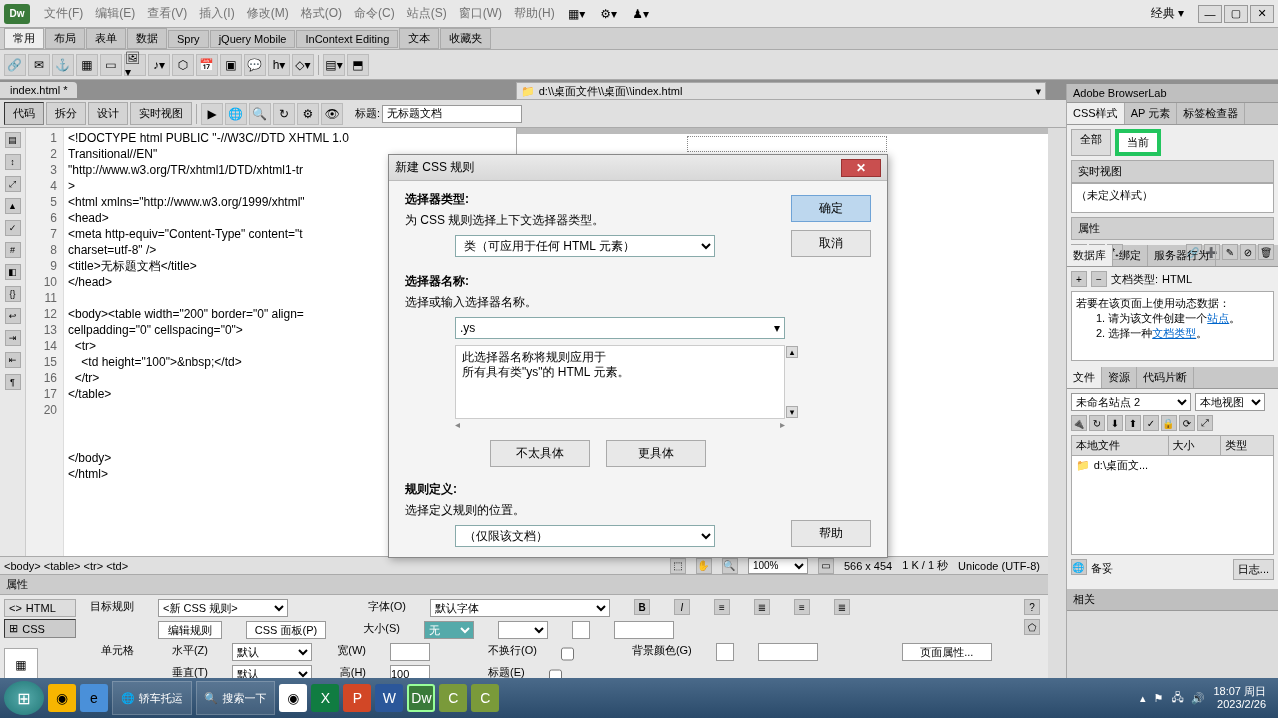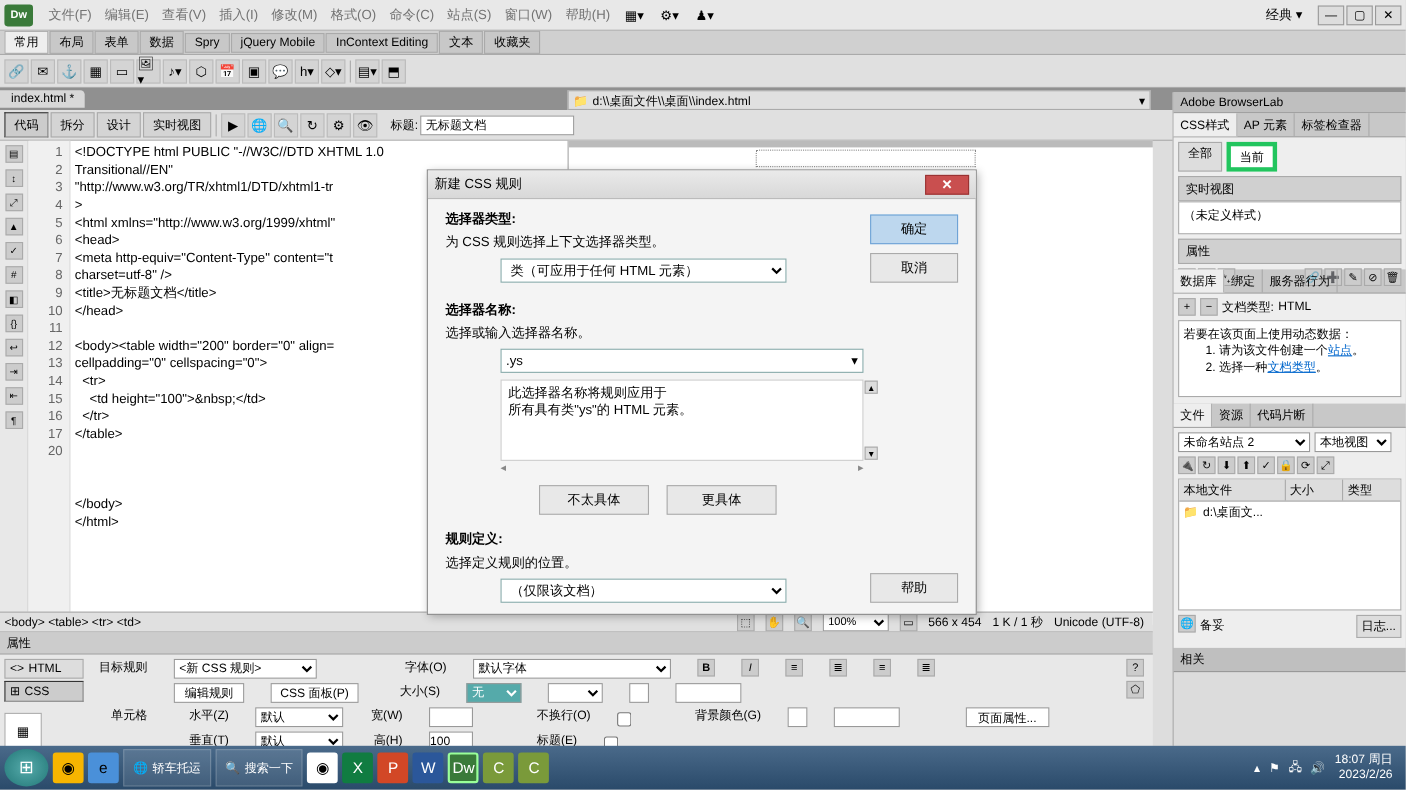--- a/index.html
+++ b/index.html
@@ -348,21 +348,21 @@
         <select class="prop-select"><option>默认</option></select>
         <span class="prop-label" style="width:30px">宽(W)</span>
         <input class="prop-input" style="width: 40px;" value="">
         <span style="width:10px"></span>
         <span>不换行(O)</span>
         <input type="checkbox" style="">
         <span style="width:10px"></span>
         <span>背景颜色(G)</span>
         <span class="prop-swatch"></span>
         <input class="prop-input" style="">
-        <button class="prop-select" style="width:76px;margin-left:36px">页面属性...</button>
+        <button class="prop-select" style="width:90px;margin-left:60px">页面属性...</button>
       </div>
       <div class="prop-row">
         <span class="prop-label"></span>
         <span class="prop-label">垂直(T)</span>
         <select class="prop-select"><option>默认</option></select>
         <span class="prop-label" style="width:30px">高(H)</span>
         <input class="prop-input" style="width: 40px;" value="100">
         <span style="width:10px"></span>
         <span>标题(E)</span>
         <input type="checkbox" style="">

